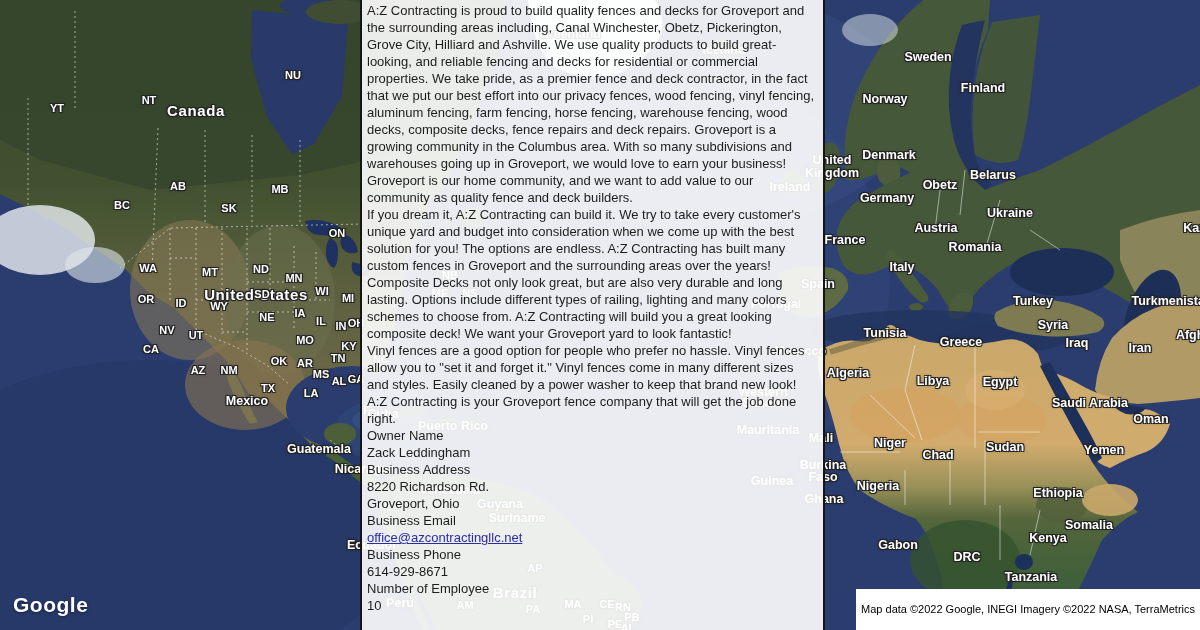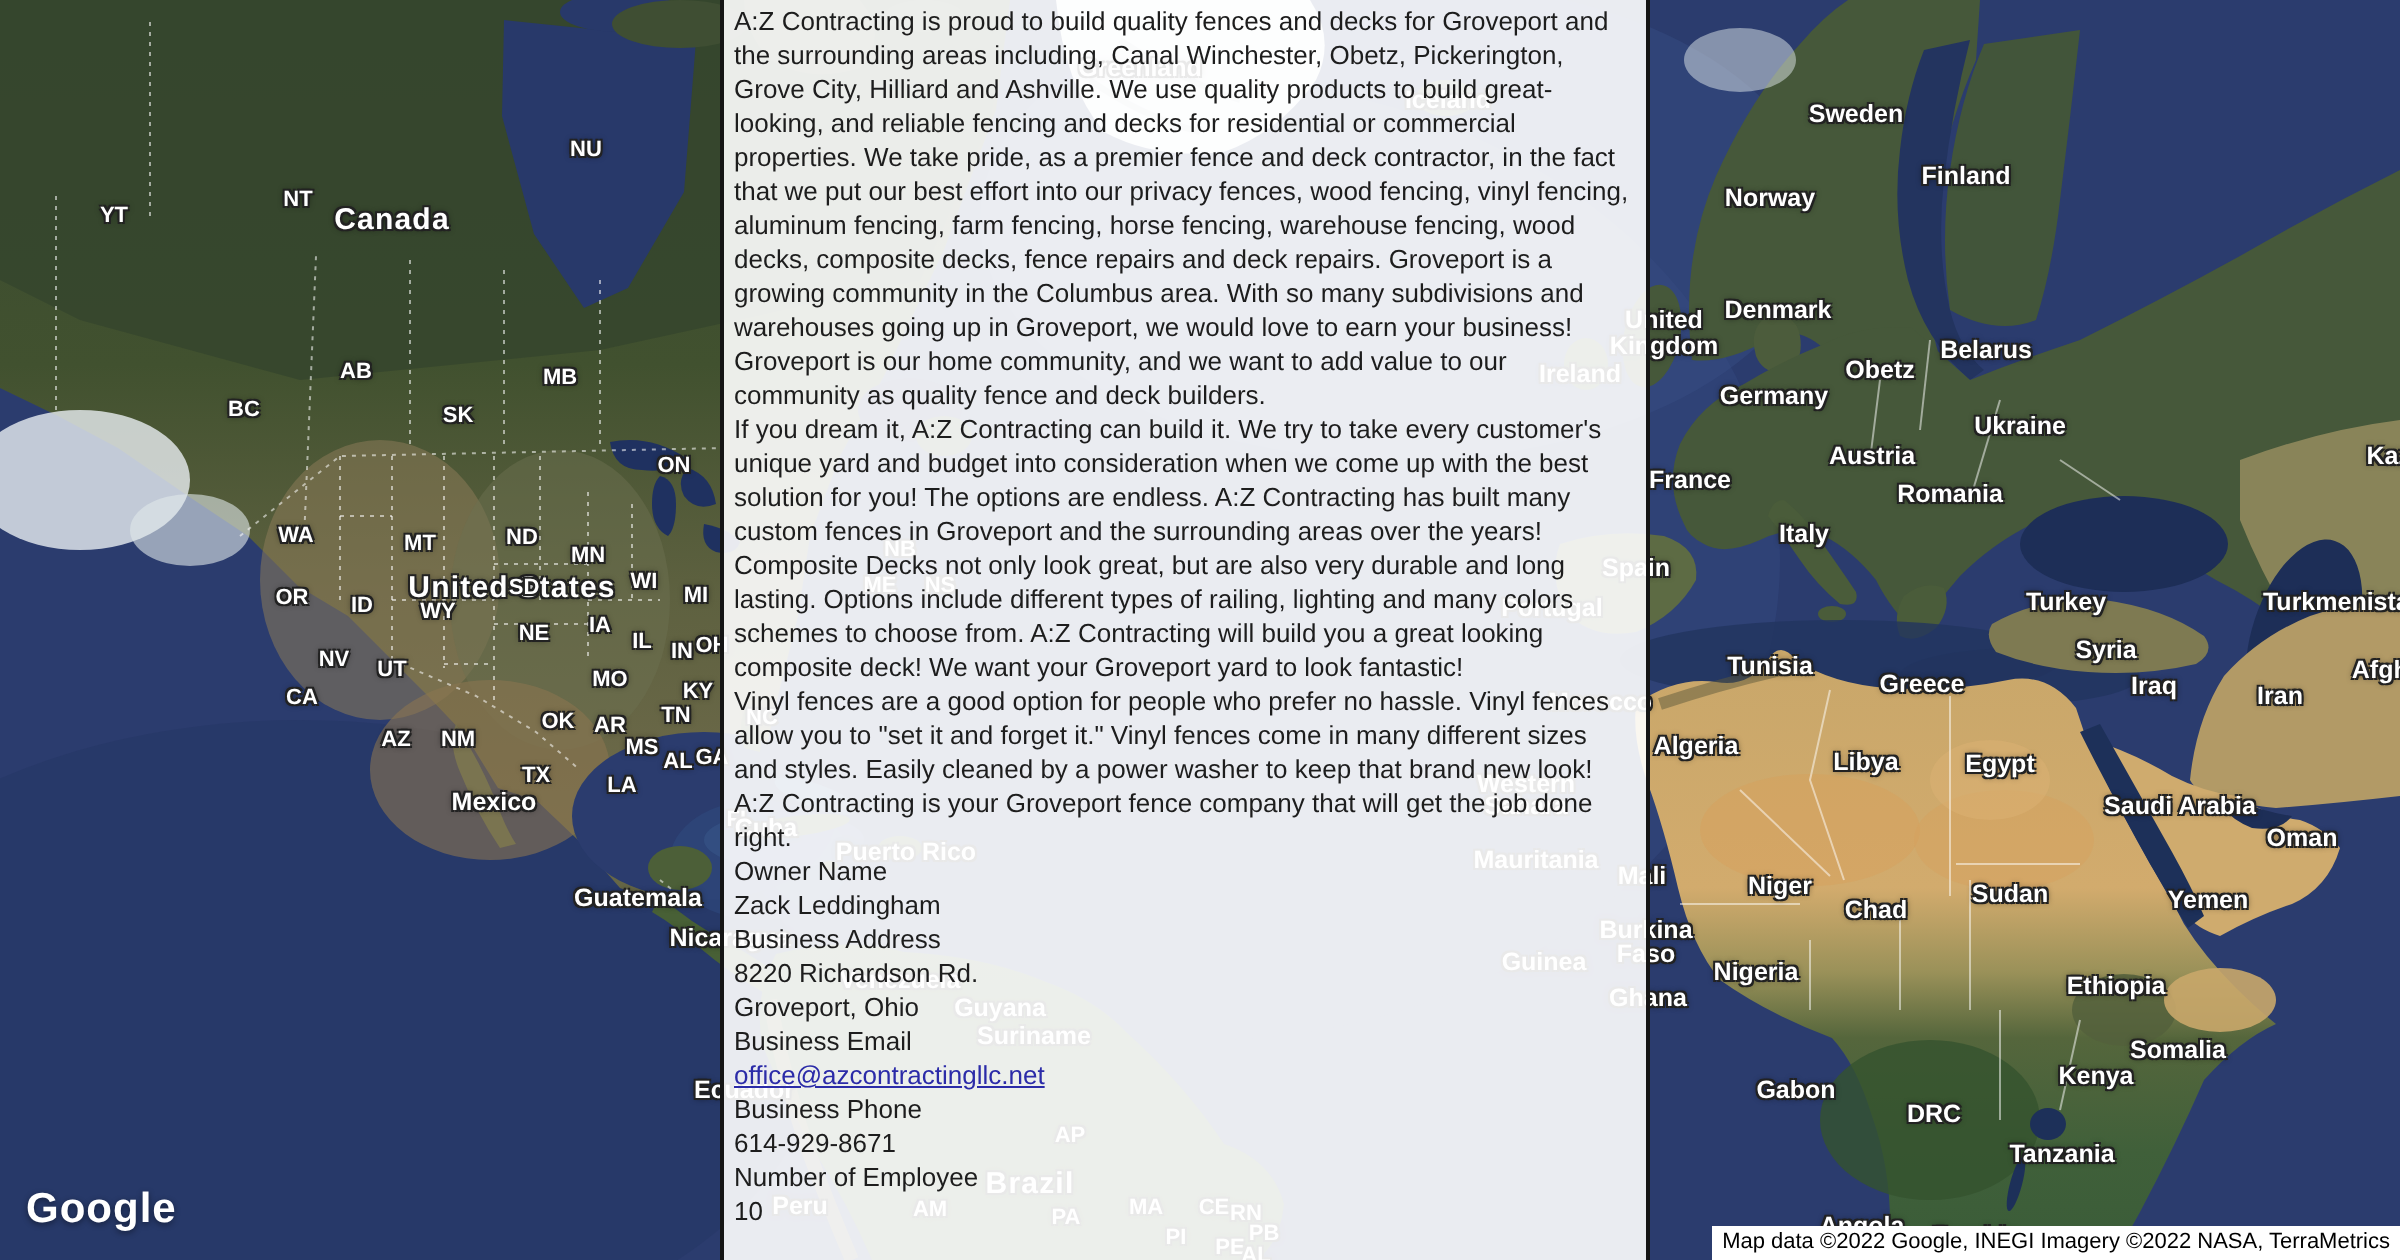--- a/index.html
+++ b/index.html
@@ -20,21 +20,21 @@
          box-sizing:border-box;padding:2px 7px 0 5px;color:#1d1d1d;
          font-size:13px;line-height:17px;overflow:hidden;}
   .panel p.para{margin:0;}
   .info-line{display:block;}
   a.email{color:#2b2ba8;text-decoration:underline;cursor:pointer;}
   
   .google-logo{position:absolute;left:13px;bottom:13px;z-index:3;color:#fff;font-size:21px;
                font-weight:700;letter-spacing:.5px;text-shadow:0 1px 3px rgba(0,0,0,.45);cursor:pointer;}
   
   .attribution{position:absolute;right:0;bottom:0;z-index:3;background:#fff;color:#000;
-               font-size:11px;line-height:17px;height:17px;padding:0 5px;white-space:nowrap;}
+               font-size:11px;line-height:17px;height:17px;padding:12px 5px;white-space:nowrap;}
 </style>
 </head>
 <body>
 
 <div class="stage">
 
   <svg class="map" width="1200" height="630" viewBox="0 0 1200 630">
     <defs>
       <linearGradient id="gNA" x1="0" y1="0" x2="0" y2="480" gradientUnits="userSpaceOnUse">
         <stop offset="0" stop-color="#3a4a31"></stop>

